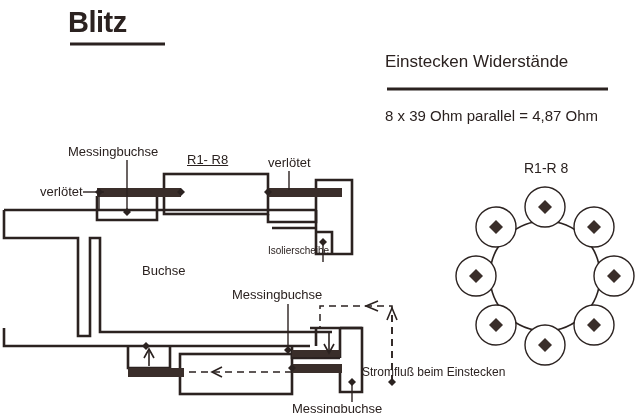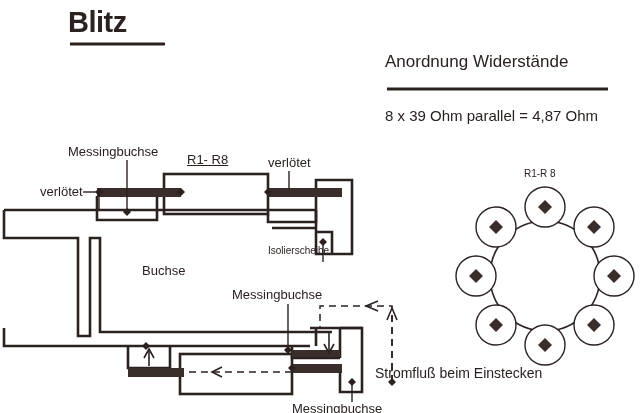--- a/index.html
+++ b/index.html
@@ -47,31 +47,30 @@
     font-size: 17px;
   }
   #formula-line {
     left: 385px;
     top: 102px;
     font-size: 15px;
   }
   #ring-label {
     left: 524px;
     top: 155px;
-    font-size: 10px;
-    margin-top: 8px;
+    font-size: 14px;
   }
   #lbl-messingbuchse-top { left: 68px;  top: 139px; font-size: 13px; }
   #lbl-r1r8-top          { left: 187px; top: 147px; font-size: 13px; text-decoration: underline; }
   #lbl-verloetet-right   { left: 268px; top: 150px; font-size: 13px; }
   #lbl-verloetet-left    { left: 40px;  top: 179px; font-size: 13px; }
   #lbl-isolierscheibe    { left: 268px; top: 240px; font-size: 10px; }
   #lbl-buchse            { left: 142px; top: 258px; font-size: 13px; }
   #lbl-isolierbuchse     { left: 232px; top: 282px; font-size: 13px; }
-  #lbl-stromfluss        { left: 362px; top: 360px; font-size: 14px; margin-left: 13px; }
+  #lbl-stromfluss        { left: 362px; top: 360px; font-size: 12px; }
   #lbl-messingbuchse-bot { left: 292px; top: 396px; font-size: 13px; }
 </style>
 </head>
 <body>
 
 <div id="stage">
 
   <svg class="layer" viewBox="0 0 640 413">
 
     <line x1="70" y1="38" x2="165" y2="38" stroke="#2b2220" stroke-width="3"></line>
@@ -216,21 +215,21 @@
       </g>
       <g>
         <circle cx="496" cy="221" r="20" fill="#ffffff" stroke="#2b2220" stroke-width="1.4"></circle>
         <path d="M 496,214 L 503,221 L 496,228 L 489,221 Z" fill="#3a2e2a" stroke="none"></path>
       </g>
     </g>
   </svg>
 
   <div class="lbl" id="title-blitz">Blitz</div>
 
-  <div class="lbl" id="heading-anordnung">Anordnung Widerstände</div>
+  <div class="lbl" id="heading-anordnung">Einstecken Widerstände</div>
 
   <div class="lbl" id="formula-line">8 x 39   Ohm parallel   = 4,87   Ohm</div>
 
   <div class="lbl" id="ring-label">R1-R 8</div>
 
   <div class="lbl" id="lbl-messingbuchse-top">Messingbuchse</div>
 
   <div class="lbl" id="lbl-r1r8-top">R1- R8</div>
 
   <div class="lbl" id="lbl-verloetet-right">verlötet</div>

